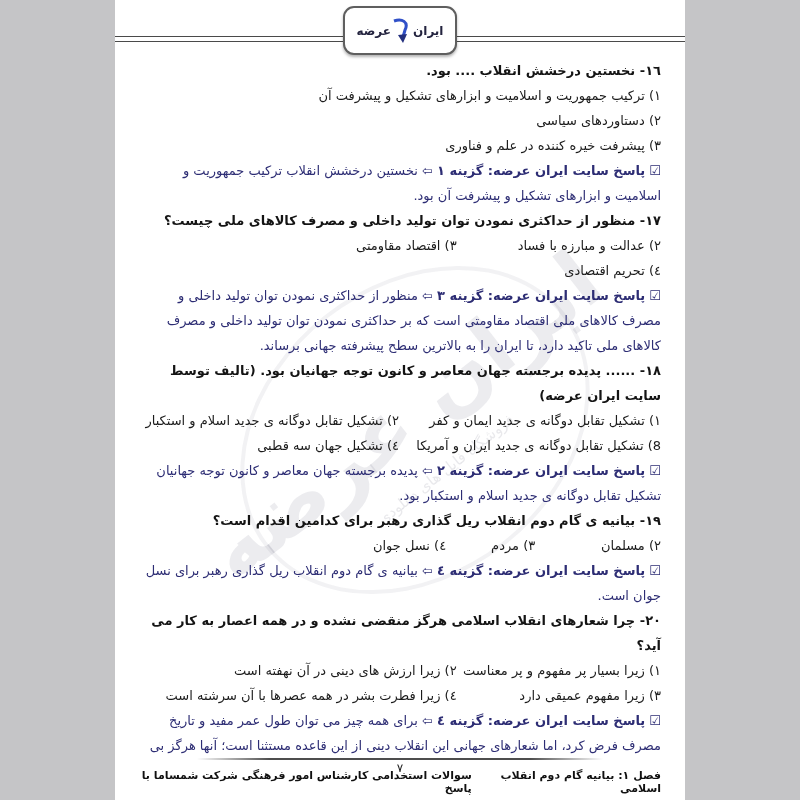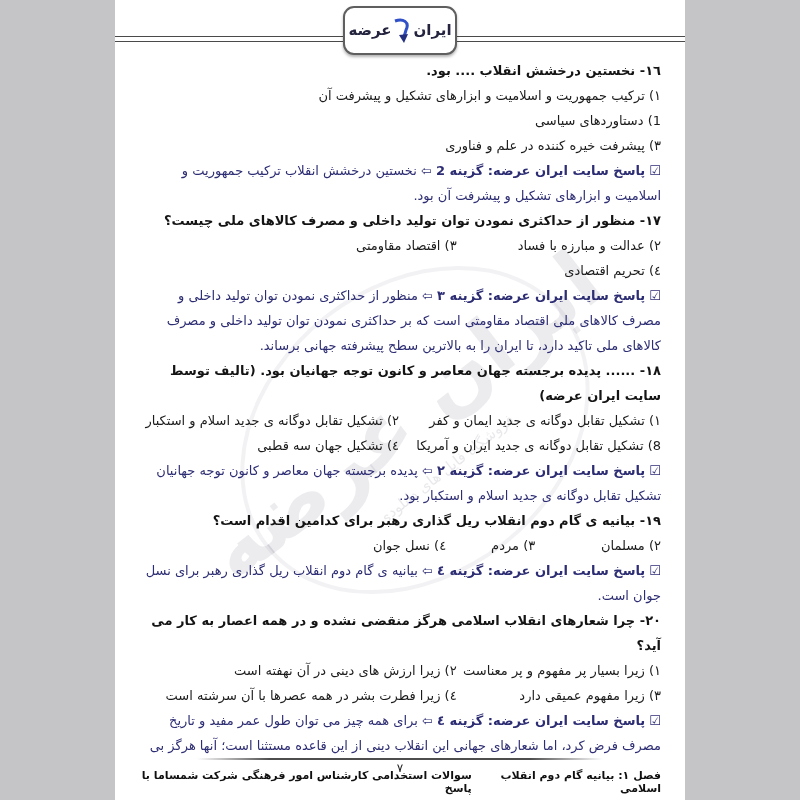--- a/index.html
+++ b/index.html
@@ -20,21 +20,21 @@
     border-top:1.5px solid #4a4a4a;border-bottom:1.5px solid #4a4a4a;
   }
   .logo{
     position:absolute;top:6px;left:50%;transform:translateX(-50%);
     width:110px;height:45px;background:#fff;
     border:2px solid #5f5f5f;border-radius:11px;
     box-shadow:0 2px 3px rgba(0,0,0,0.3);
     display:flex;align-items:center;justify-content:center;
     direction:rtl;gap:3px;z-index:3;
   }
-  .logo-text{font-weight:bold;color:#24243f;font-size:15px;line-height:1;}
+  .logo-text{font-weight:bold;color:#24243f;font-size:12px;line-height:1;}
   .logo-arrow{width:20px;height:26px;margin:0 -2px;}
   
   .watermark{
     position:absolute;top:290px;left:130px;width:340px;height:280px;
     transform:rotate(-38deg);z-index:0;pointer-events:none;
     display:flex;flex-direction:column;align-items:center;justify-content:center;
     color:rgba(70,70,100,0.10);
   }
   .watermark .wm-big{font-size:82px;font-weight:bold;white-space:nowrap;line-height:1;}
   .watermark .wm-sub{font-size:15px;letter-spacing:3px;margin-top:18px;color:rgba(70,70,100,0.12);}
@@ -93,24 +93,24 @@
       </svg>
       <span class="logo-text">عرضه</span>
     </div>
   </div>
 
   <div class="content">
 
     <p class="q">١٦- نخستین درخشش انقلاب .... بود.</p>
     <div>
       <div class="opt">١) ترکیب جمهوریت و اسلامیت و ابزارهای تشکیل و پیشرفت آن</div>
-      <div class="opt">1) دستاوردهای سیاسی</div>
+      <div class="opt">٢) دستاوردهای سیاسی</div>
       <div class="opt">٣) پیشرفت خیره کننده در علم و فناوری</div>
     </div>
-    <p class="answer"><span class="chk">☑</span> <span class="lbl">پاسخ سایت ایران عرضه: گزینه 2</span> <span class="arr">⇦</span> <span>نخستین درخشش انقلاب ترکیب جمهوریت و اسلامیت و ابزارهای تشکیل و پیشرفت آن بود.</span></p>
+    <p class="answer"><span class="chk">☑</span> <span class="lbl">پاسخ سایت ایران عرضه: گزینه ١</span> <span class="arr">⇦</span> <span>نخستین درخشش انقلاب ترکیب جمهوریت و اسلامیت و ابزارهای تشکیل و پیشرفت آن بود.</span></p>
 
     <p class="q">١٧- منظور از حداکثری نمودن توان تولید داخلی و مصرف کالاهای ملی چیست؟</p>
     <div class="opts-2col-a">
       <div class="opt">٢) عدالت و مبارزه با فساد</div>
       <div class="opt">٣) اقتصاد مقاومتی</div>
       <div class="opt">٤) تحریم اقتصادی</div>
     </div>
     <p class="answer"><span class="chk">☑</span> <span class="lbl">پاسخ سایت ایران عرضه: گزینه ٣</span> <span class="arr">⇦</span> <span>منظور از حداکثری نمودن توان تولید داخلی و مصرف کالاهای ملی اقتصاد مقاومتی است که بر حداکثری نمودن توان تولید داخلی و مصرف کالاهای ملی تاکید دارد، تا ایران را به بالاترین سطح پیشرفته جهانی برساند.</span></p>
 
     <p class="q">١٨- ...... پدیده برجسته جهان معاصر و کانون توجه جهانیان بود. (تالیف توسط سایت ایران عرضه)</p>

